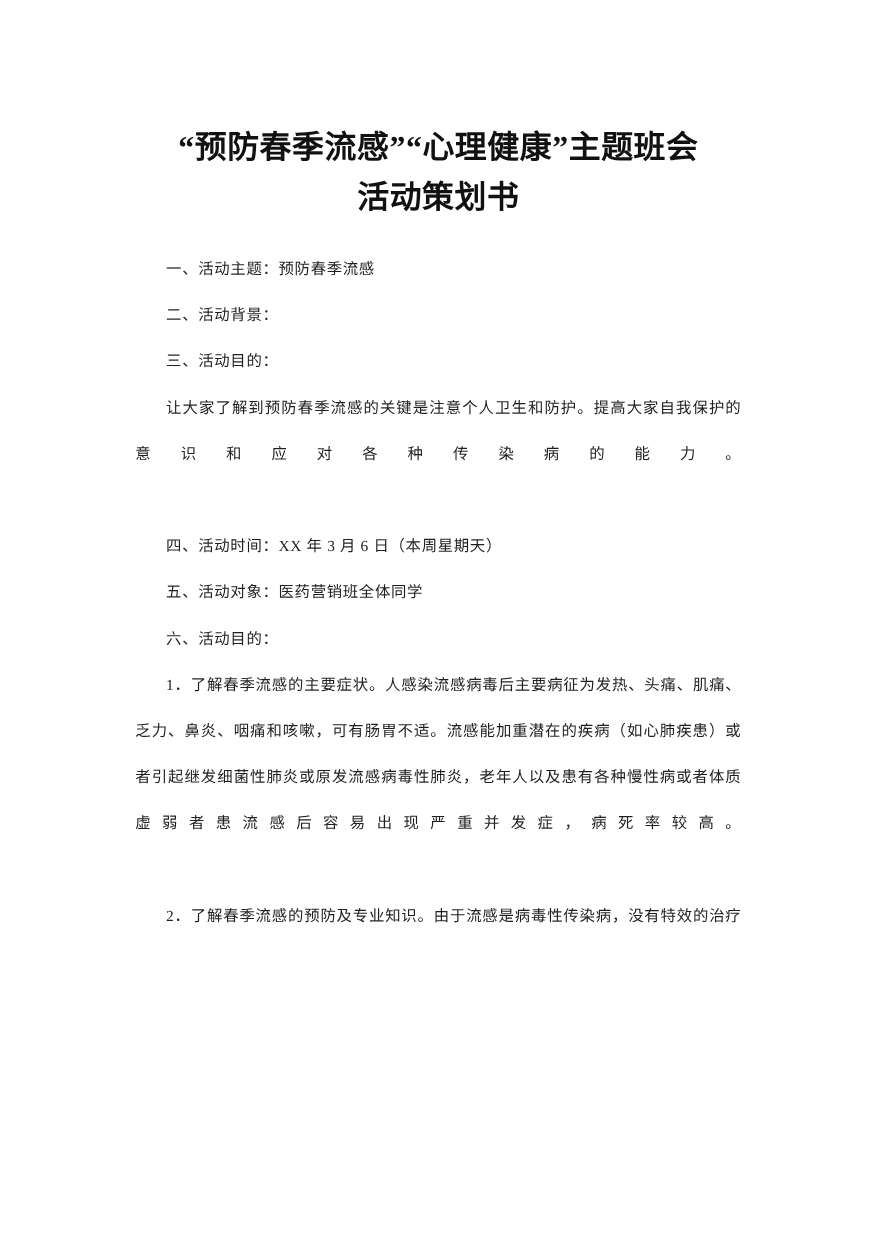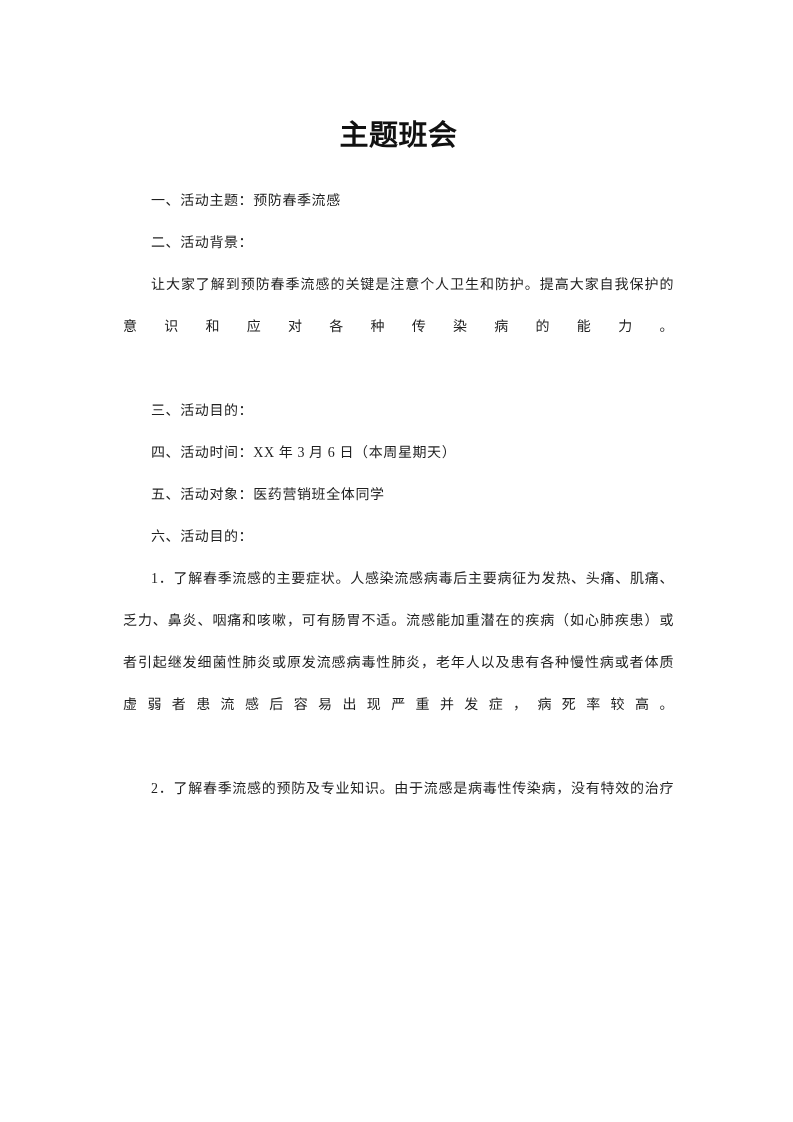--- a/index.html
+++ b/index.html
@@ -71,28 +71,29 @@
     content: none;
   }
 </style>
 </head>
 <body>
 
 <div class="page">
   <div class="content">
 
     <h1 class="doc-title">
-      <span class="tl">主题班会</span>
+      <span class="tl">“预防春季流感”“心理健康”主题班会</span>
+      <span class="tl">活动策划书</span>
     </h1>
 
     <div class="body-block">
       <p class="para indent nostretch">一、活动主题：预防春季流感</p>
       <p class="para indent nostretch">二、活动背景：</p>
+      <p class="para indent nostretch">三、活动目的：</p>
       <p class="para indent">让大家了解到预防春季流感的关键是注意个人卫生和防护。提高大家自我保护的意识和应对各种传染病的能力。</p>
-      <p class="para indent nostretch">三、活动目的：</p>
       <p class="para indent nostretch">四、活动时间：XX 年 3 月 6 日（本周星期天）</p>
       <p class="para indent nostretch">五、活动对象：医药营销班全体同学</p>
       <p class="para indent nostretch">六、活动目的：</p>
       <p class="para indent">1．了解春季流感的主要症状。人感染流感病毒后主要病征为发热、头痛、肌痛、乏力、鼻炎、咽痛和咳嗽，可有肠胃不适。流感能加重潜在的疾病（如心肺疾患）或者引起继发细菌性肺炎或原发流感病毒性肺炎，老年人以及患有各种慢性病或者体质虚弱者患流感后容易出现严重并发症，病死率较高。</p>
       <p class="para indent">2．了解春季流感的预防及专业知识。由于流感是病毒性传染病，没有特效的治疗</p>
     </div>
 
   </div>
 </div>
 

